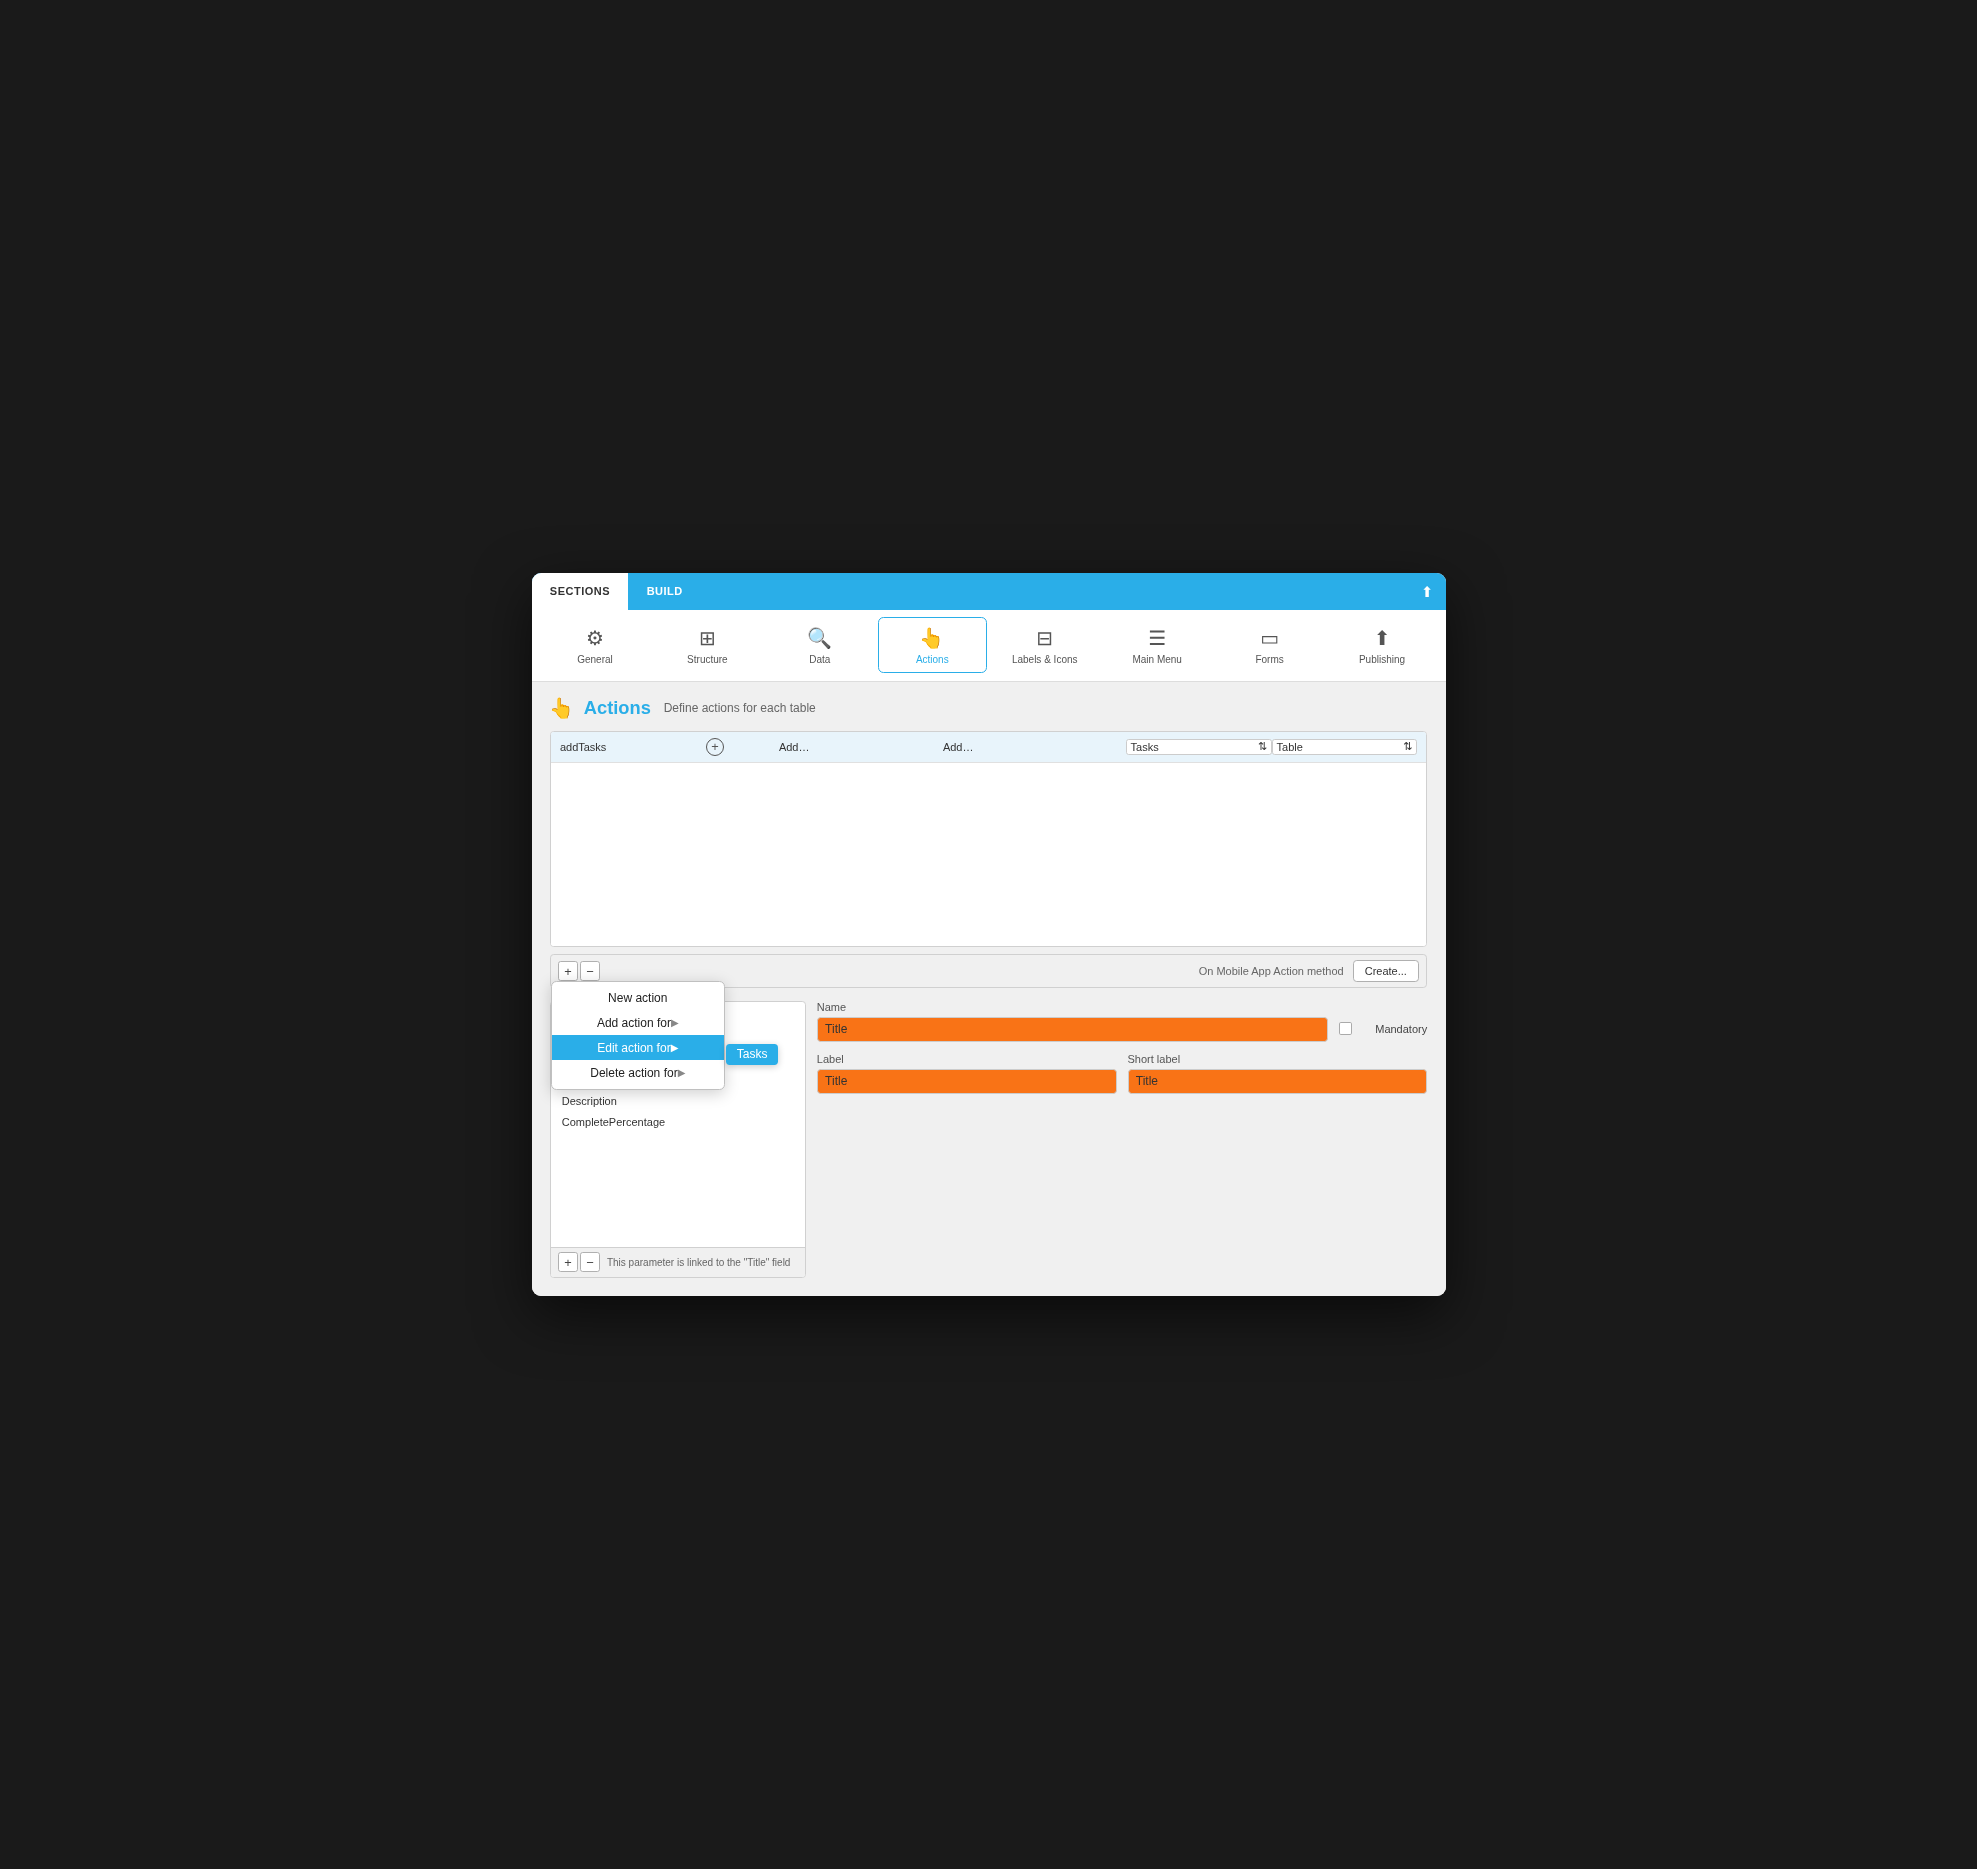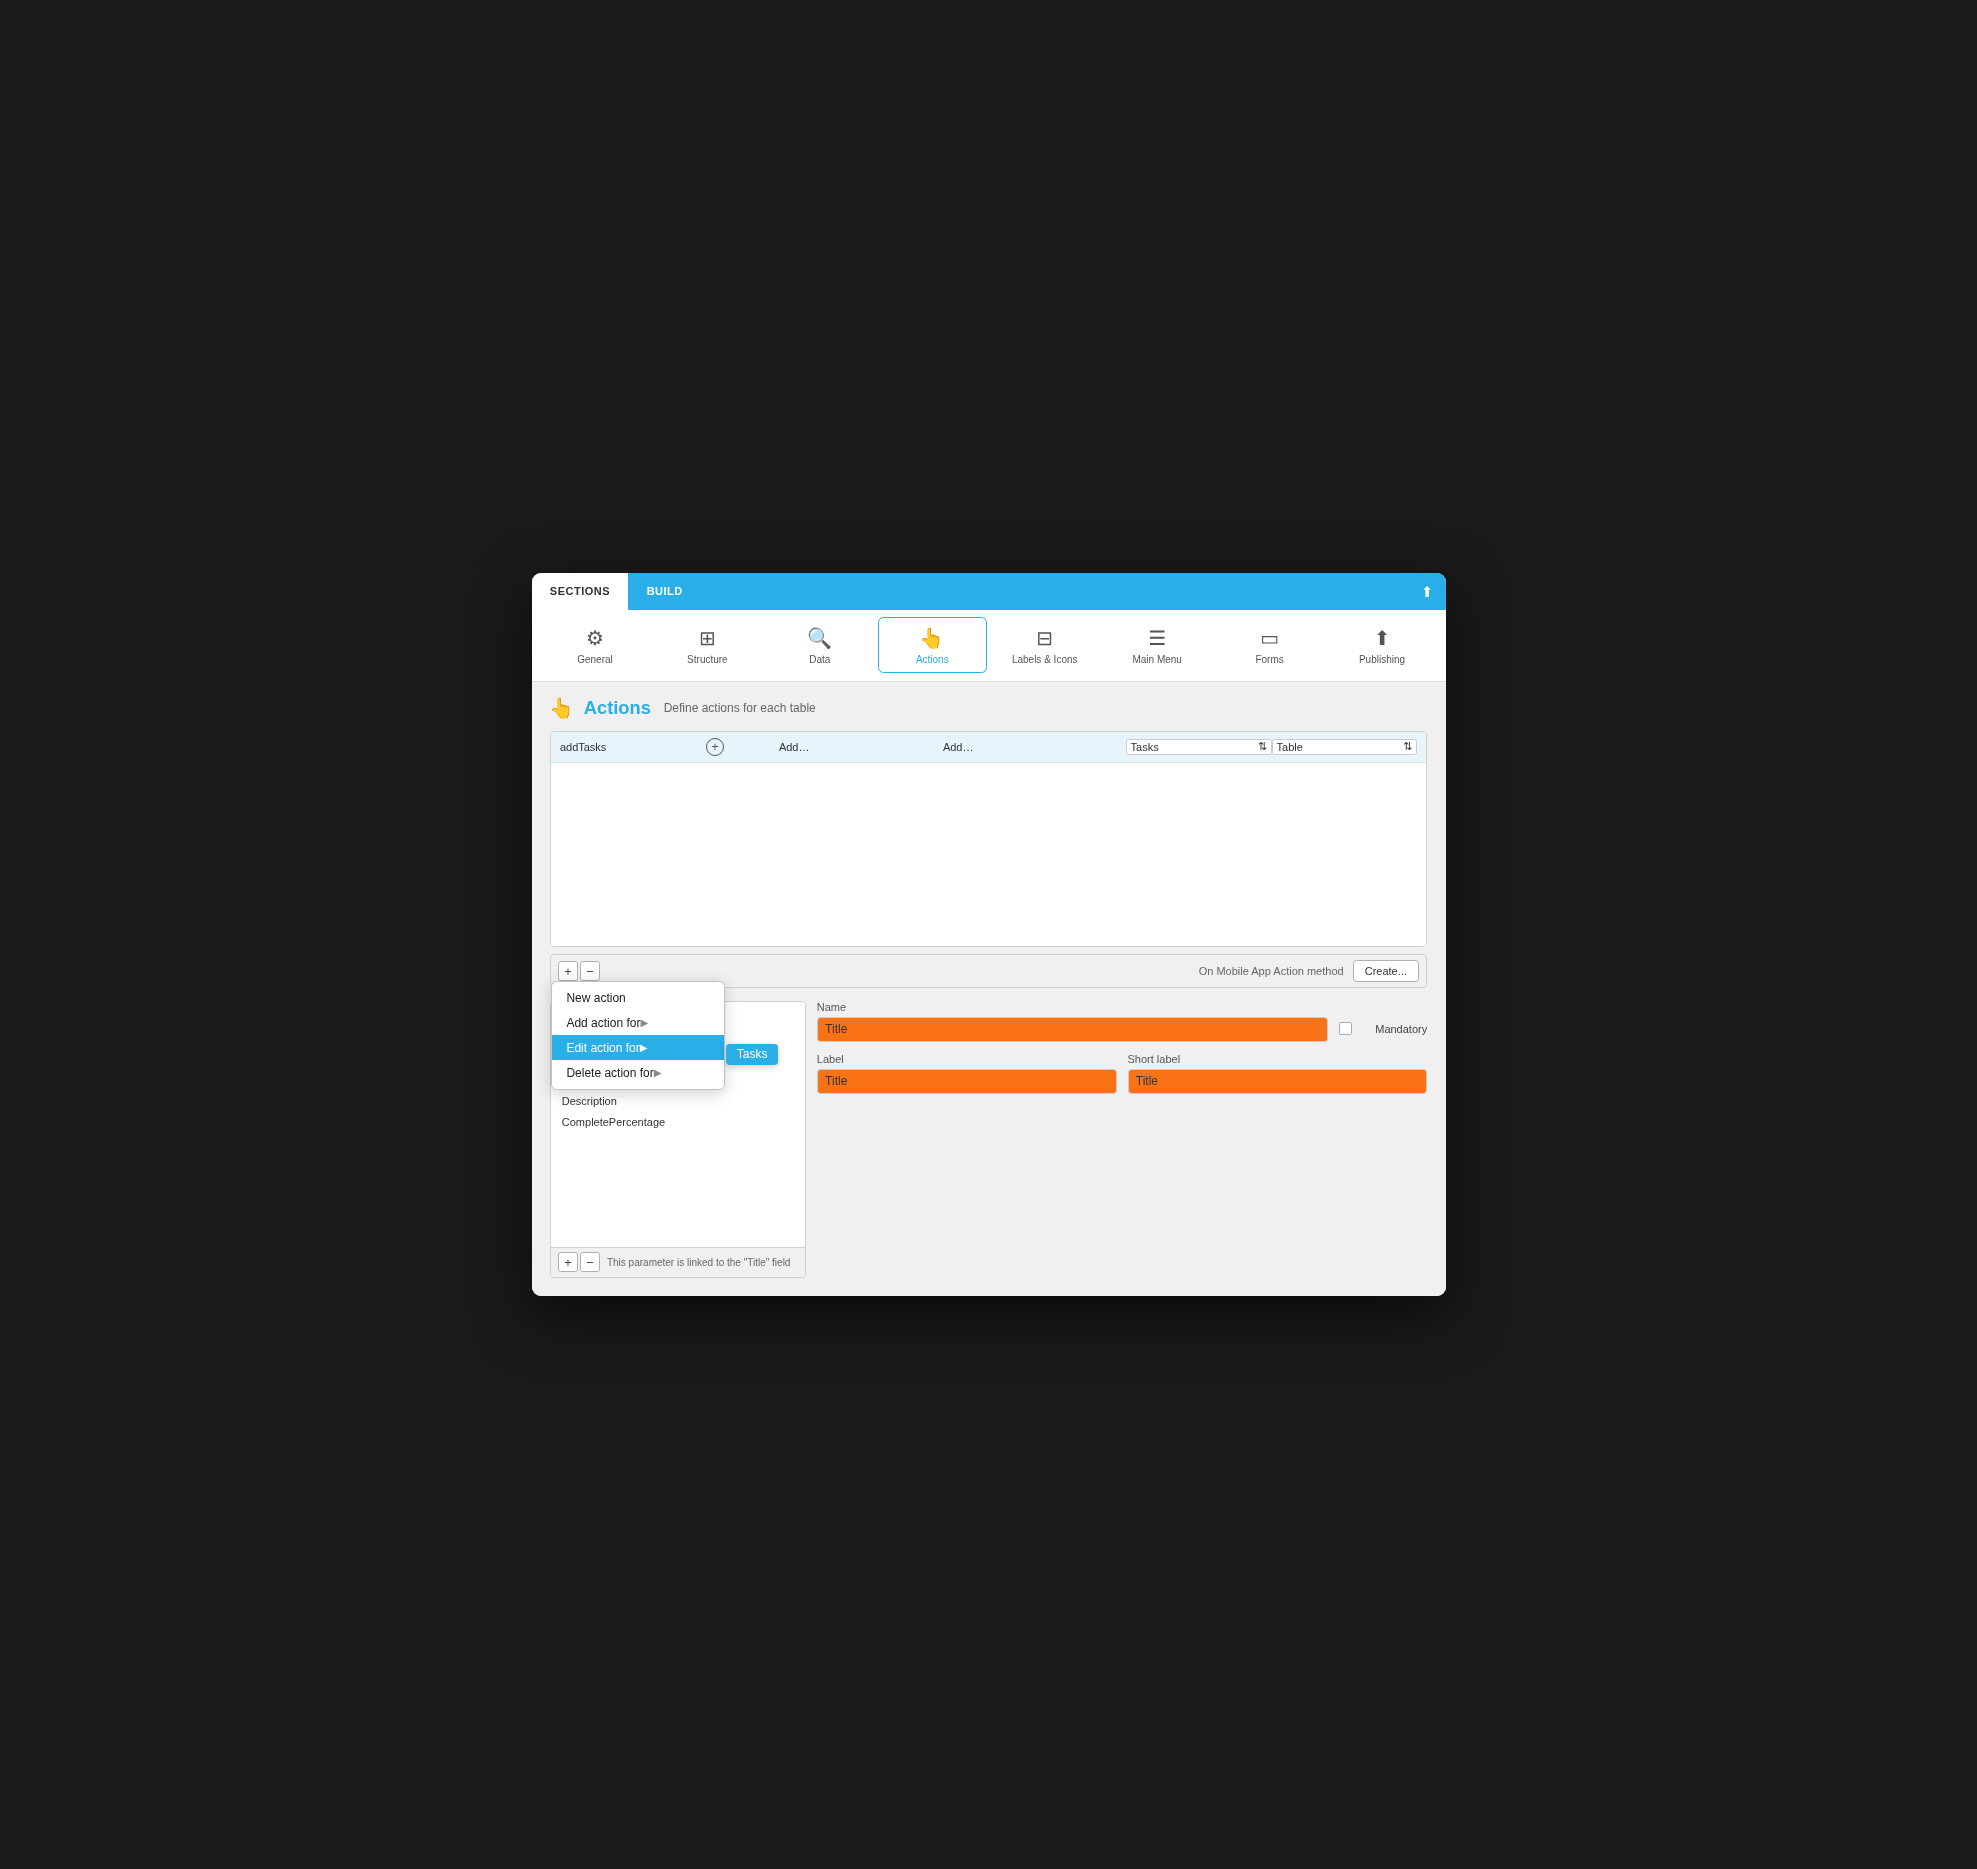--- a/index.html
+++ b/index.html
@@ -265,21 +265,21 @@
       width: 174px;
       z-index: 100;
       padding: 3.7px 0;
     }
     .context-menu-item {
       padding: 5.5px 14.6px;
       font-size: 12px;
       color: #222;
       display: flex;
       align-items: center;
-      justify-content: flex-start;
+      justify-content: center;
       cursor: pointer;
     }
     .context-menu-item.active-item {
       background: #2aaee8;
       color: white;
     }
     .context-menu-item .chevron {
       font-size: 10px;
       color: #888;
     }

